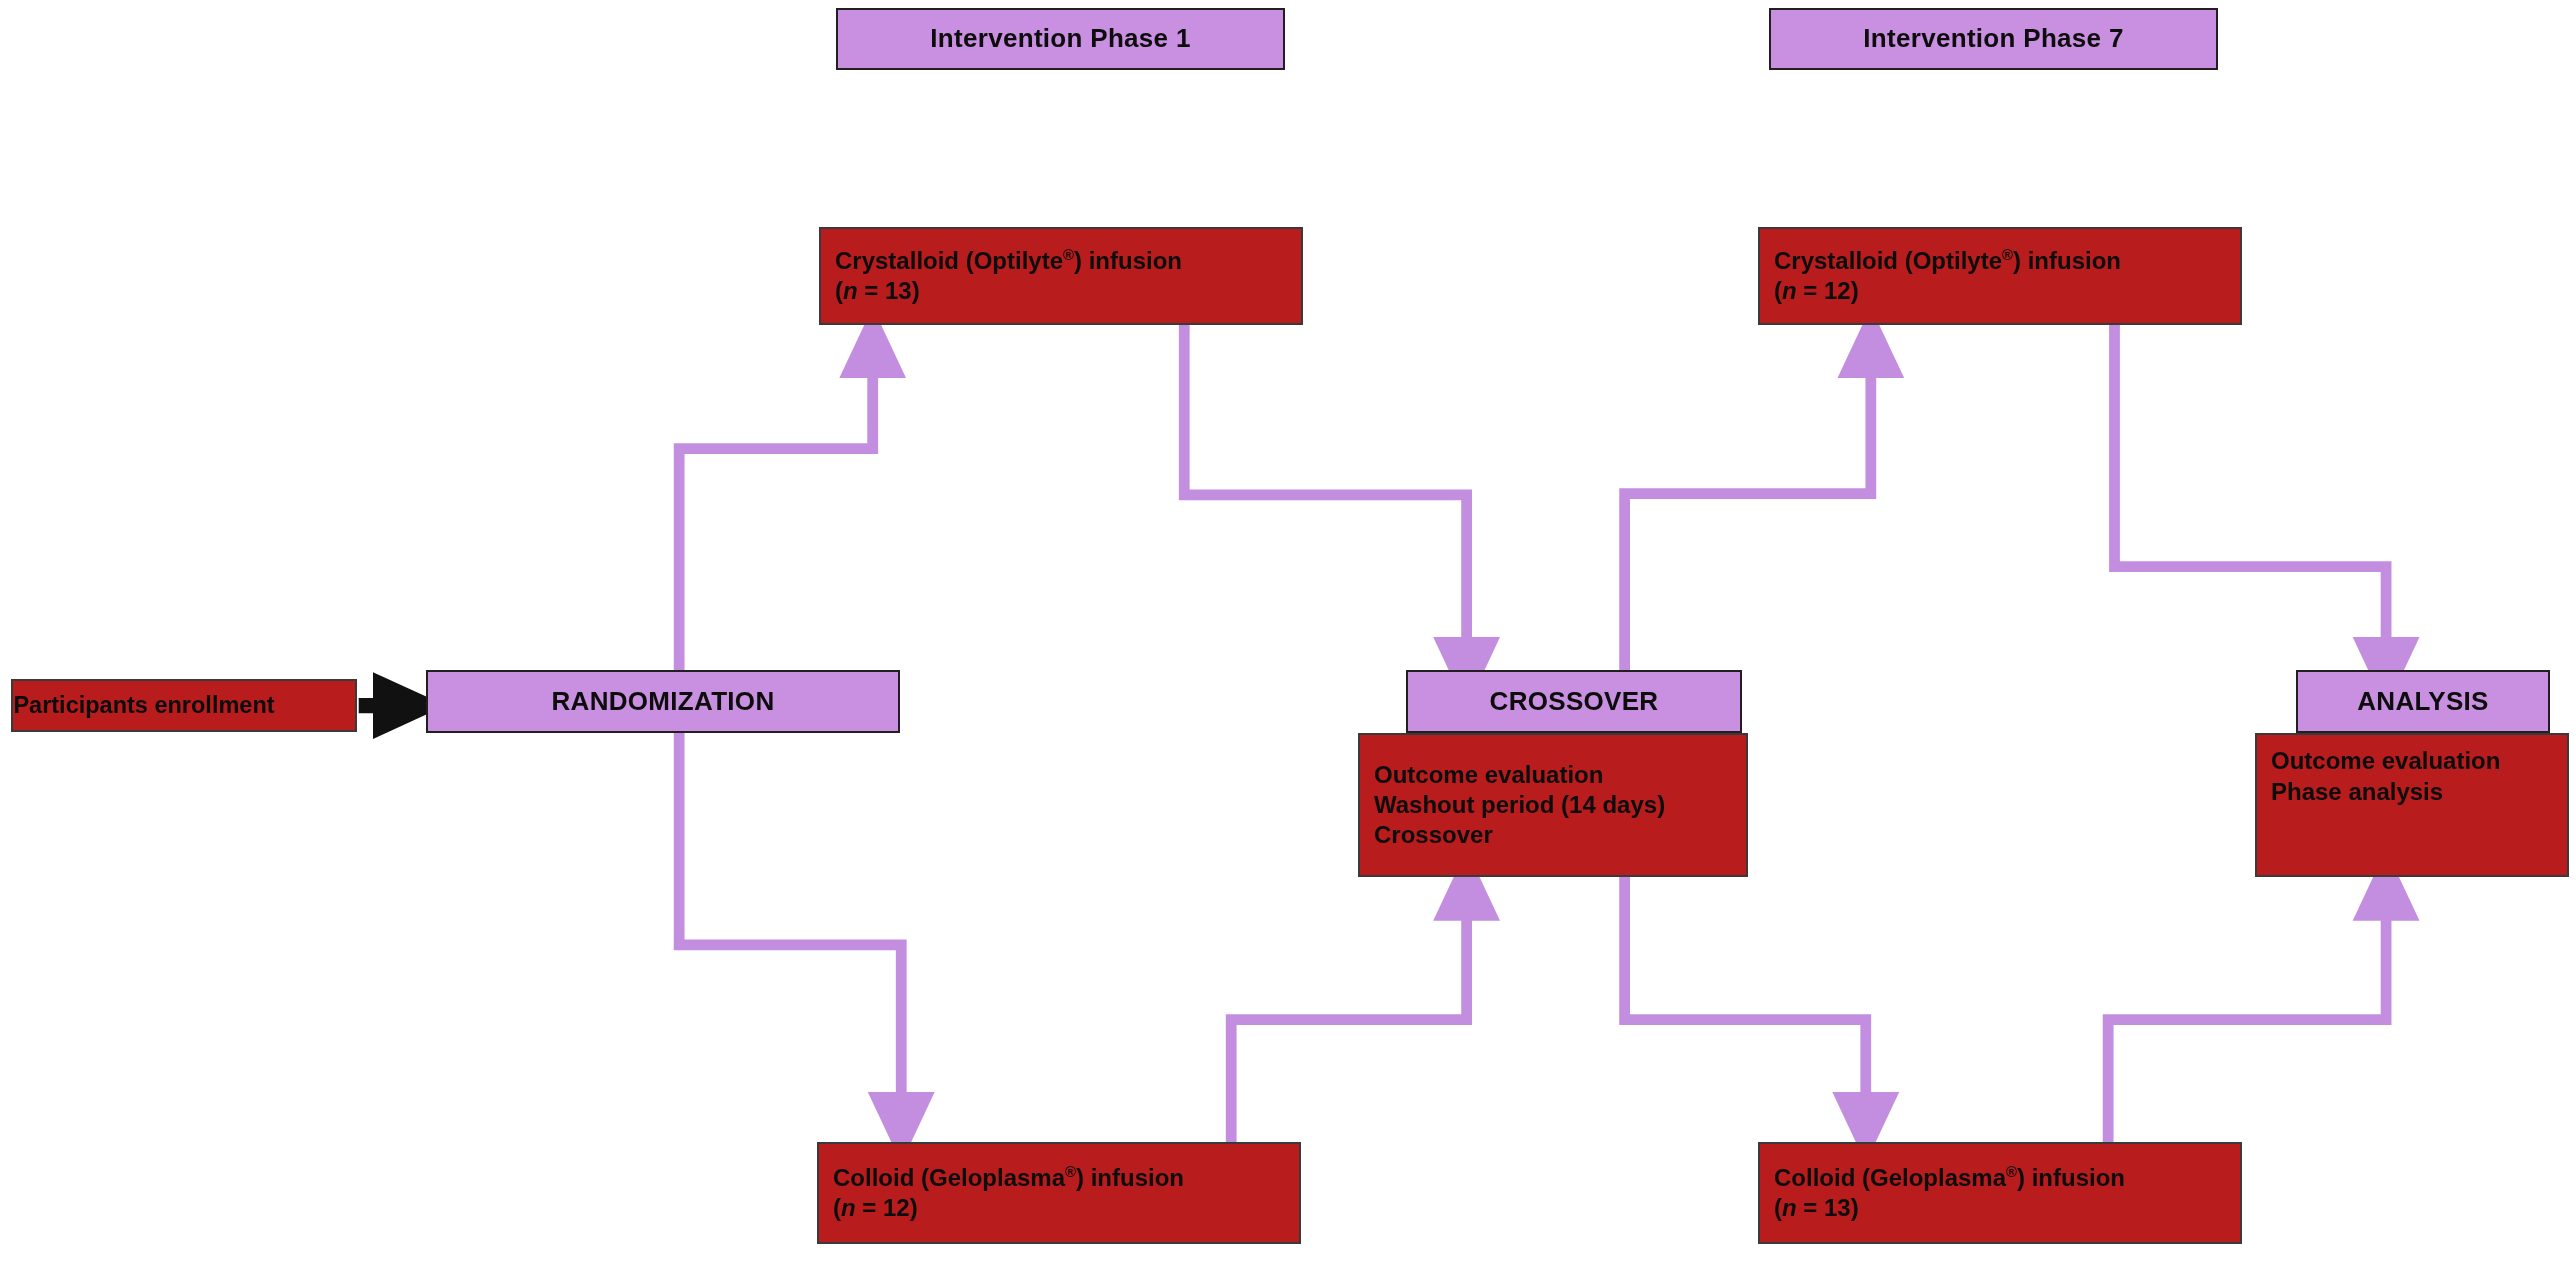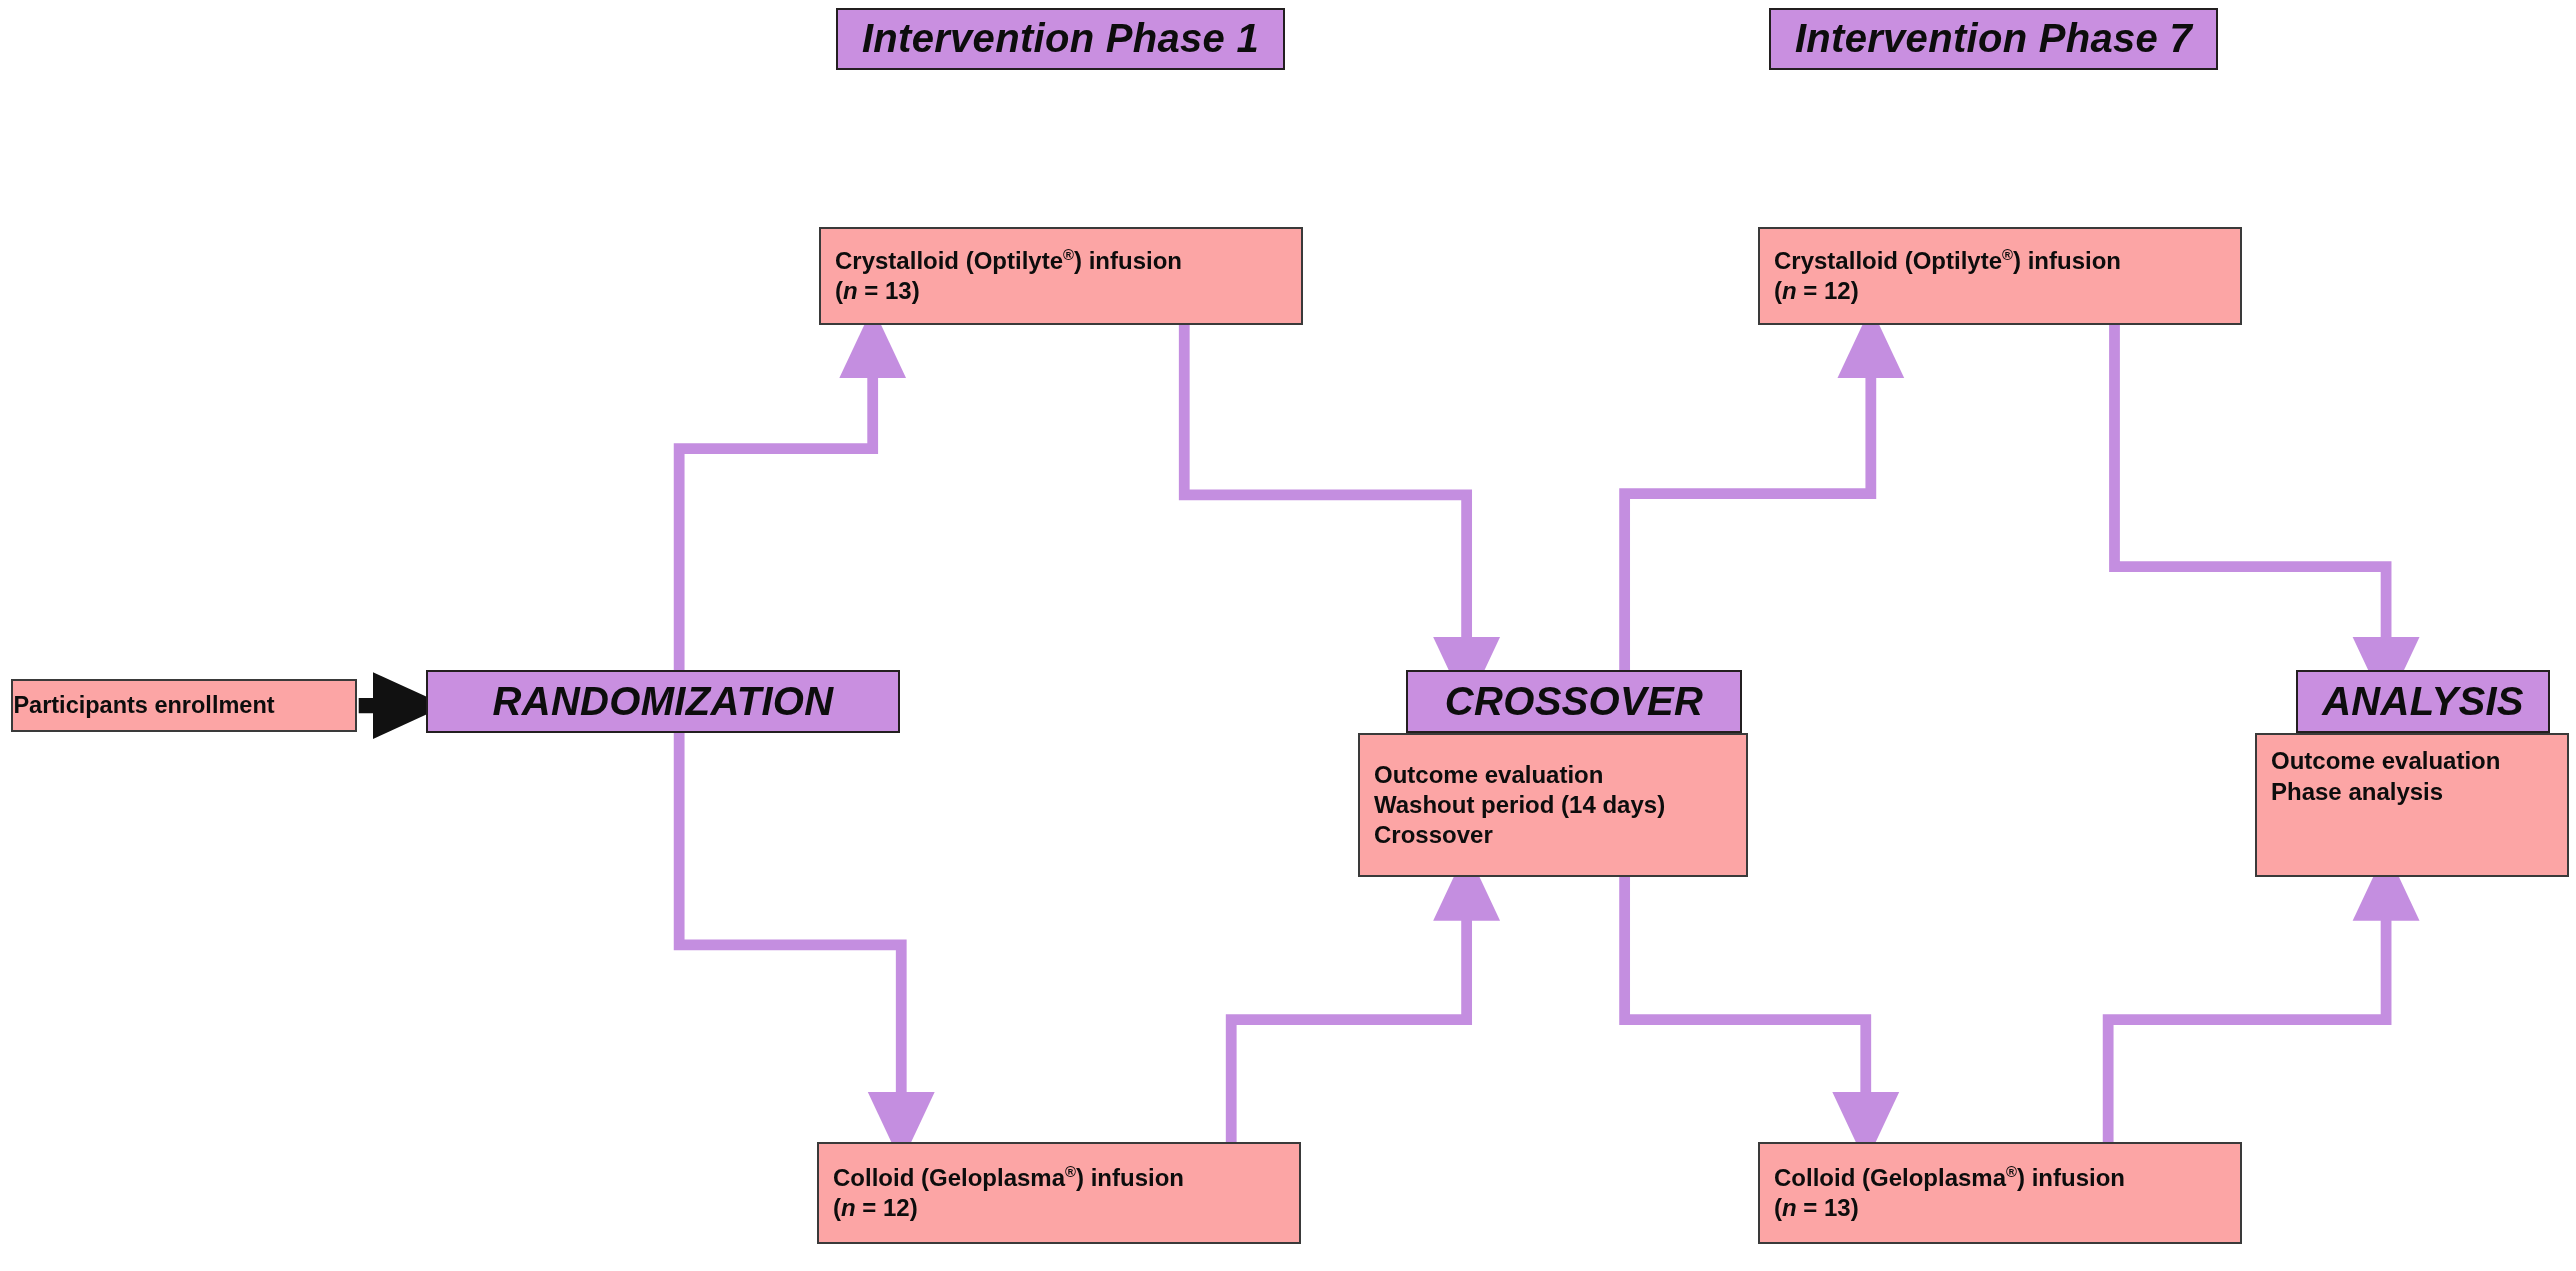--- a/index.html
+++ b/index.html
@@ -1,27 +1,27 @@
 <!DOCTYPE html>
 <html style="font-size:10.2px"><head>
 <meta charset="utf-8">
 <style>
   html,body{margin:0;padding:0;background:#ffffff;}
   body{font-family:"Liberation Sans",sans-serif;}
   #canvas{position:relative;width:2576px;height:1271px;background:#ffffff;overflow:hidden;}
   svg.wires{position:absolute;left:0;top:0;width:2576px;height:1271px;pointer-events:none;}
 
   .node{position:absolute;box-sizing:border-box;display:flex;flex-direction:column;justify-content:center;}
-  .box-white{background:#fca5a5;border:2.5px solid #3a3a3a;}
+  .box-white{background:#b91c1c;border:2.5px solid #3a3a3a;}
   .box-purple{background:#c98fe0;border:2.5px solid #231f20;}
 
   .hdr{align-items:center;justify-content:center;}
   .hdr span{font-size:27px;font-weight:bold;color:#0d0d0d;letter-spacing:0.1px;}
 
-  .stage span{font-size:40px;font-weight:bold;color:#0d0d0d;text-align:center;letter-spacing:0.3px;font-style:italic;}
+  .stage span{font-size:26px;font-weight:bold;color:#0d0d0d;text-align:center;letter-spacing:0.3px;}
   .stage{align-items:center;justify-content:center;}
 
   .txtbox{padding:9px 0 9px 14px;}
   .txtbox .line{font-size:24px;font-weight:bold;color:#0d0d0d;line-height:1.26;white-space:nowrap;}
   .txtbox .line i{font-style:italic;}
   sup.reg{font-size:.62em;vertical-align:super;line-height:0;}
 
   .enroll{align-items:flex-start;justify-content:center;}
   .enroll span{font-size:23.5px;font-weight:bold;color:#0d0d0d;white-space:nowrap;}
 </style>

